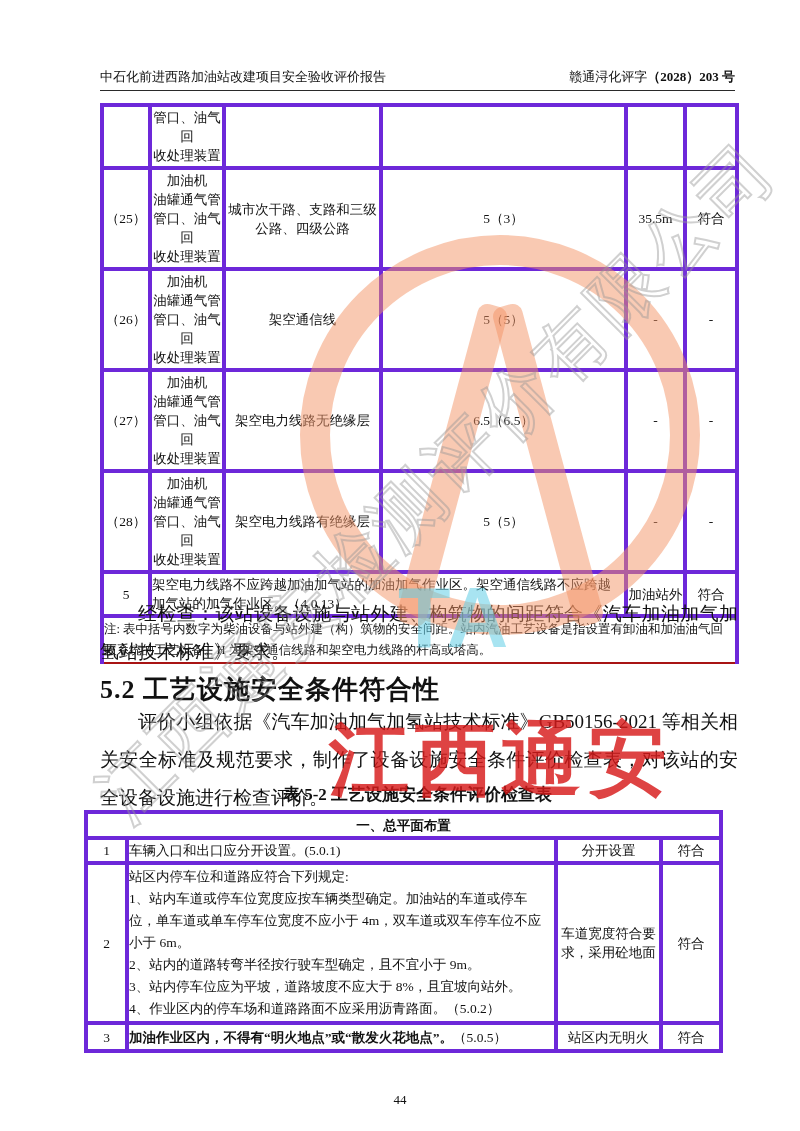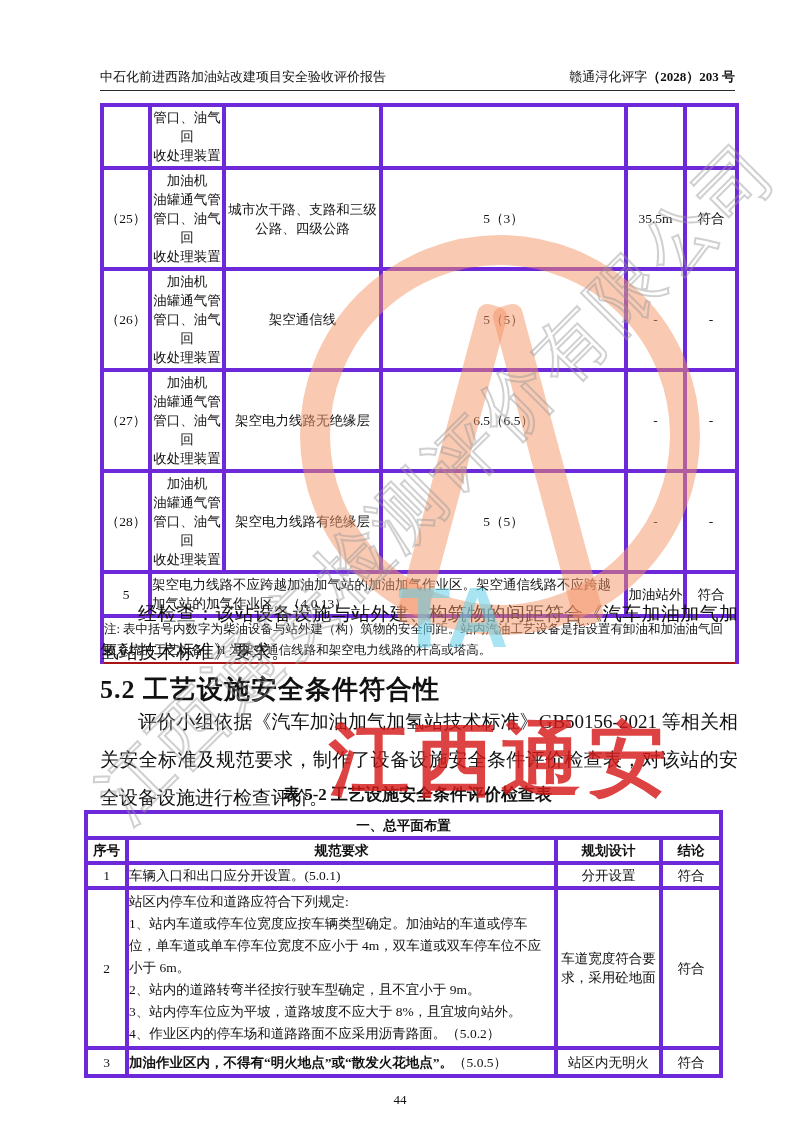--- a/index.html
+++ b/index.html
@@ -145,26 +145,20 @@
     <colgroup>
         <col style="width:41px">
         <col style="width:429px">
         <col style="width:105px">
         <col style="width:60px">
       </colgroup>
     <tbody>
         <tr class="sec" style="height:26px">
       <td colspan="4">一、总平面布置</td>
     </tr>
-    <tr class="hd" style="height:24px">
-      <td>序号</td>
-      <td>规范要求</td>
-      <td>规划设计</td>
-      <td>结论</td>
-    </tr>
     <tr style="height:24px">
       <td>1</td>
       <td class="tleft">车辆入口和出口应分开设置。(5.0.1)</td>
       <td>分开设置</td>
       <td>符合</td>
     </tr>
     <tr style="height:126px">
       <td>2</td>
       <td class="tleft pre req2">站区内停车位和道路应符合下列规定:
 1、站内车道或停车位宽度应按车辆类型确定。加油站的车道或停车位，单车道或单车停车位宽度不应小于 4m，双车道或双车停车位不应小于 6m。

